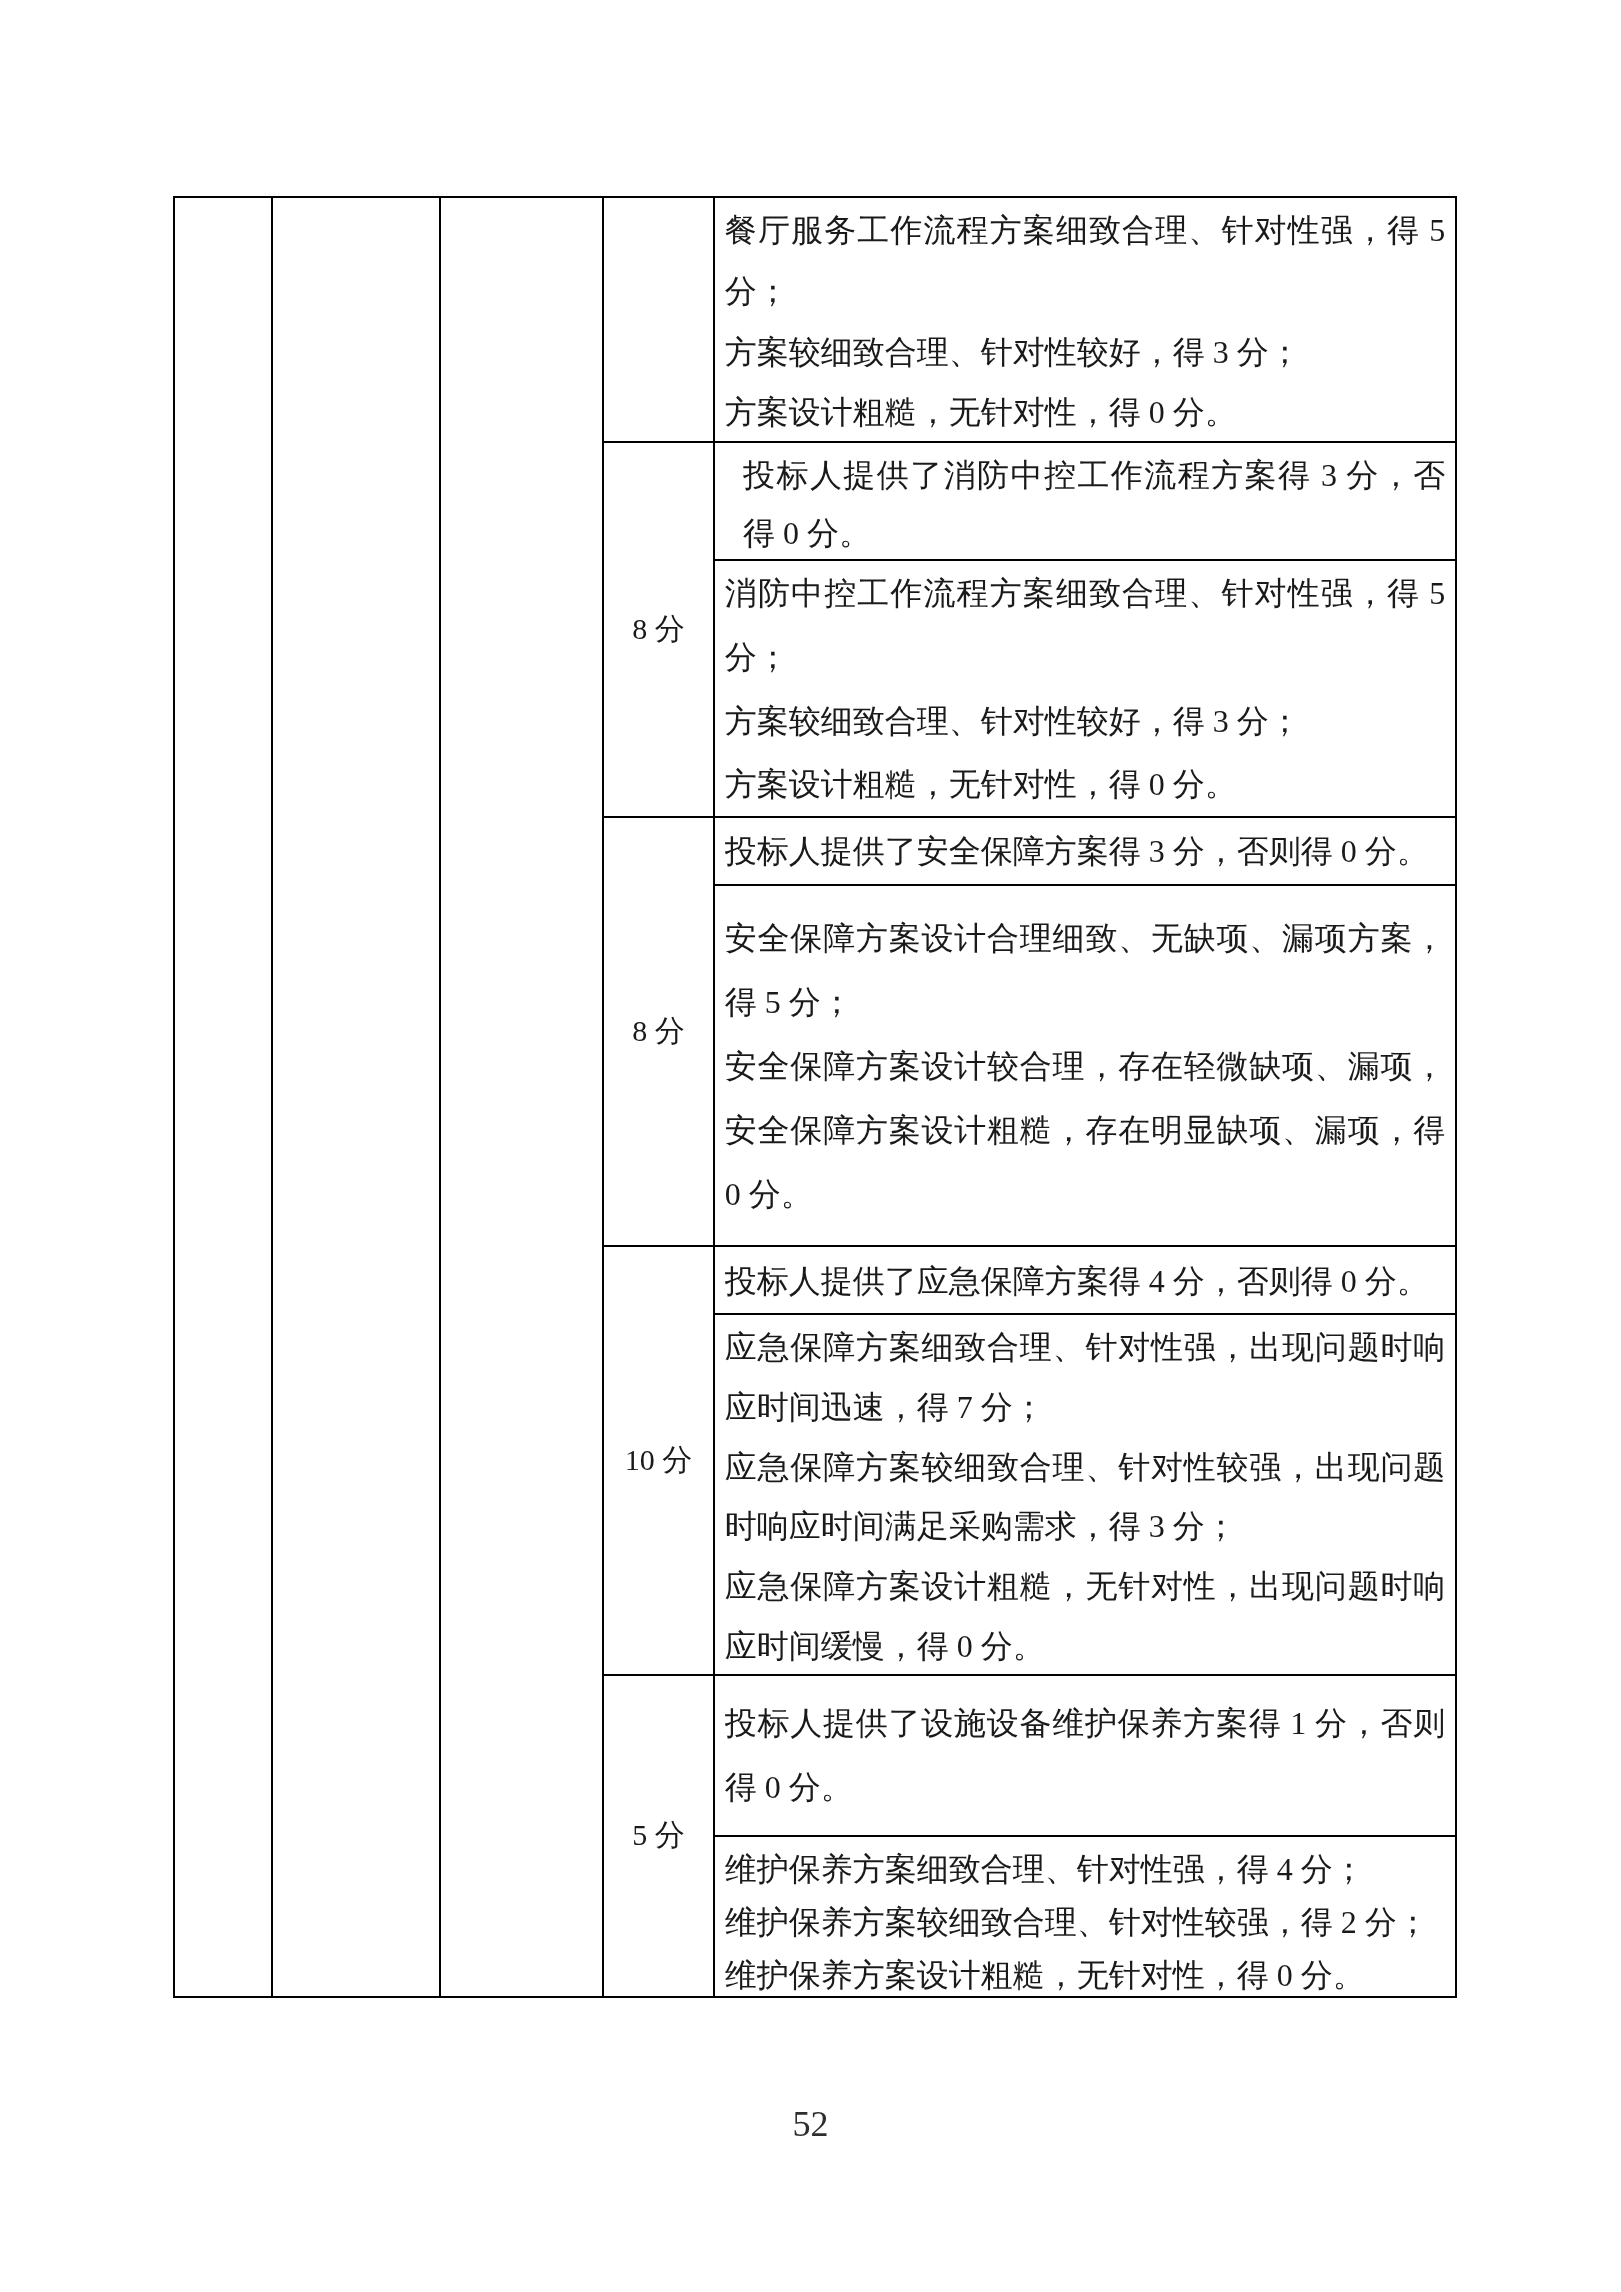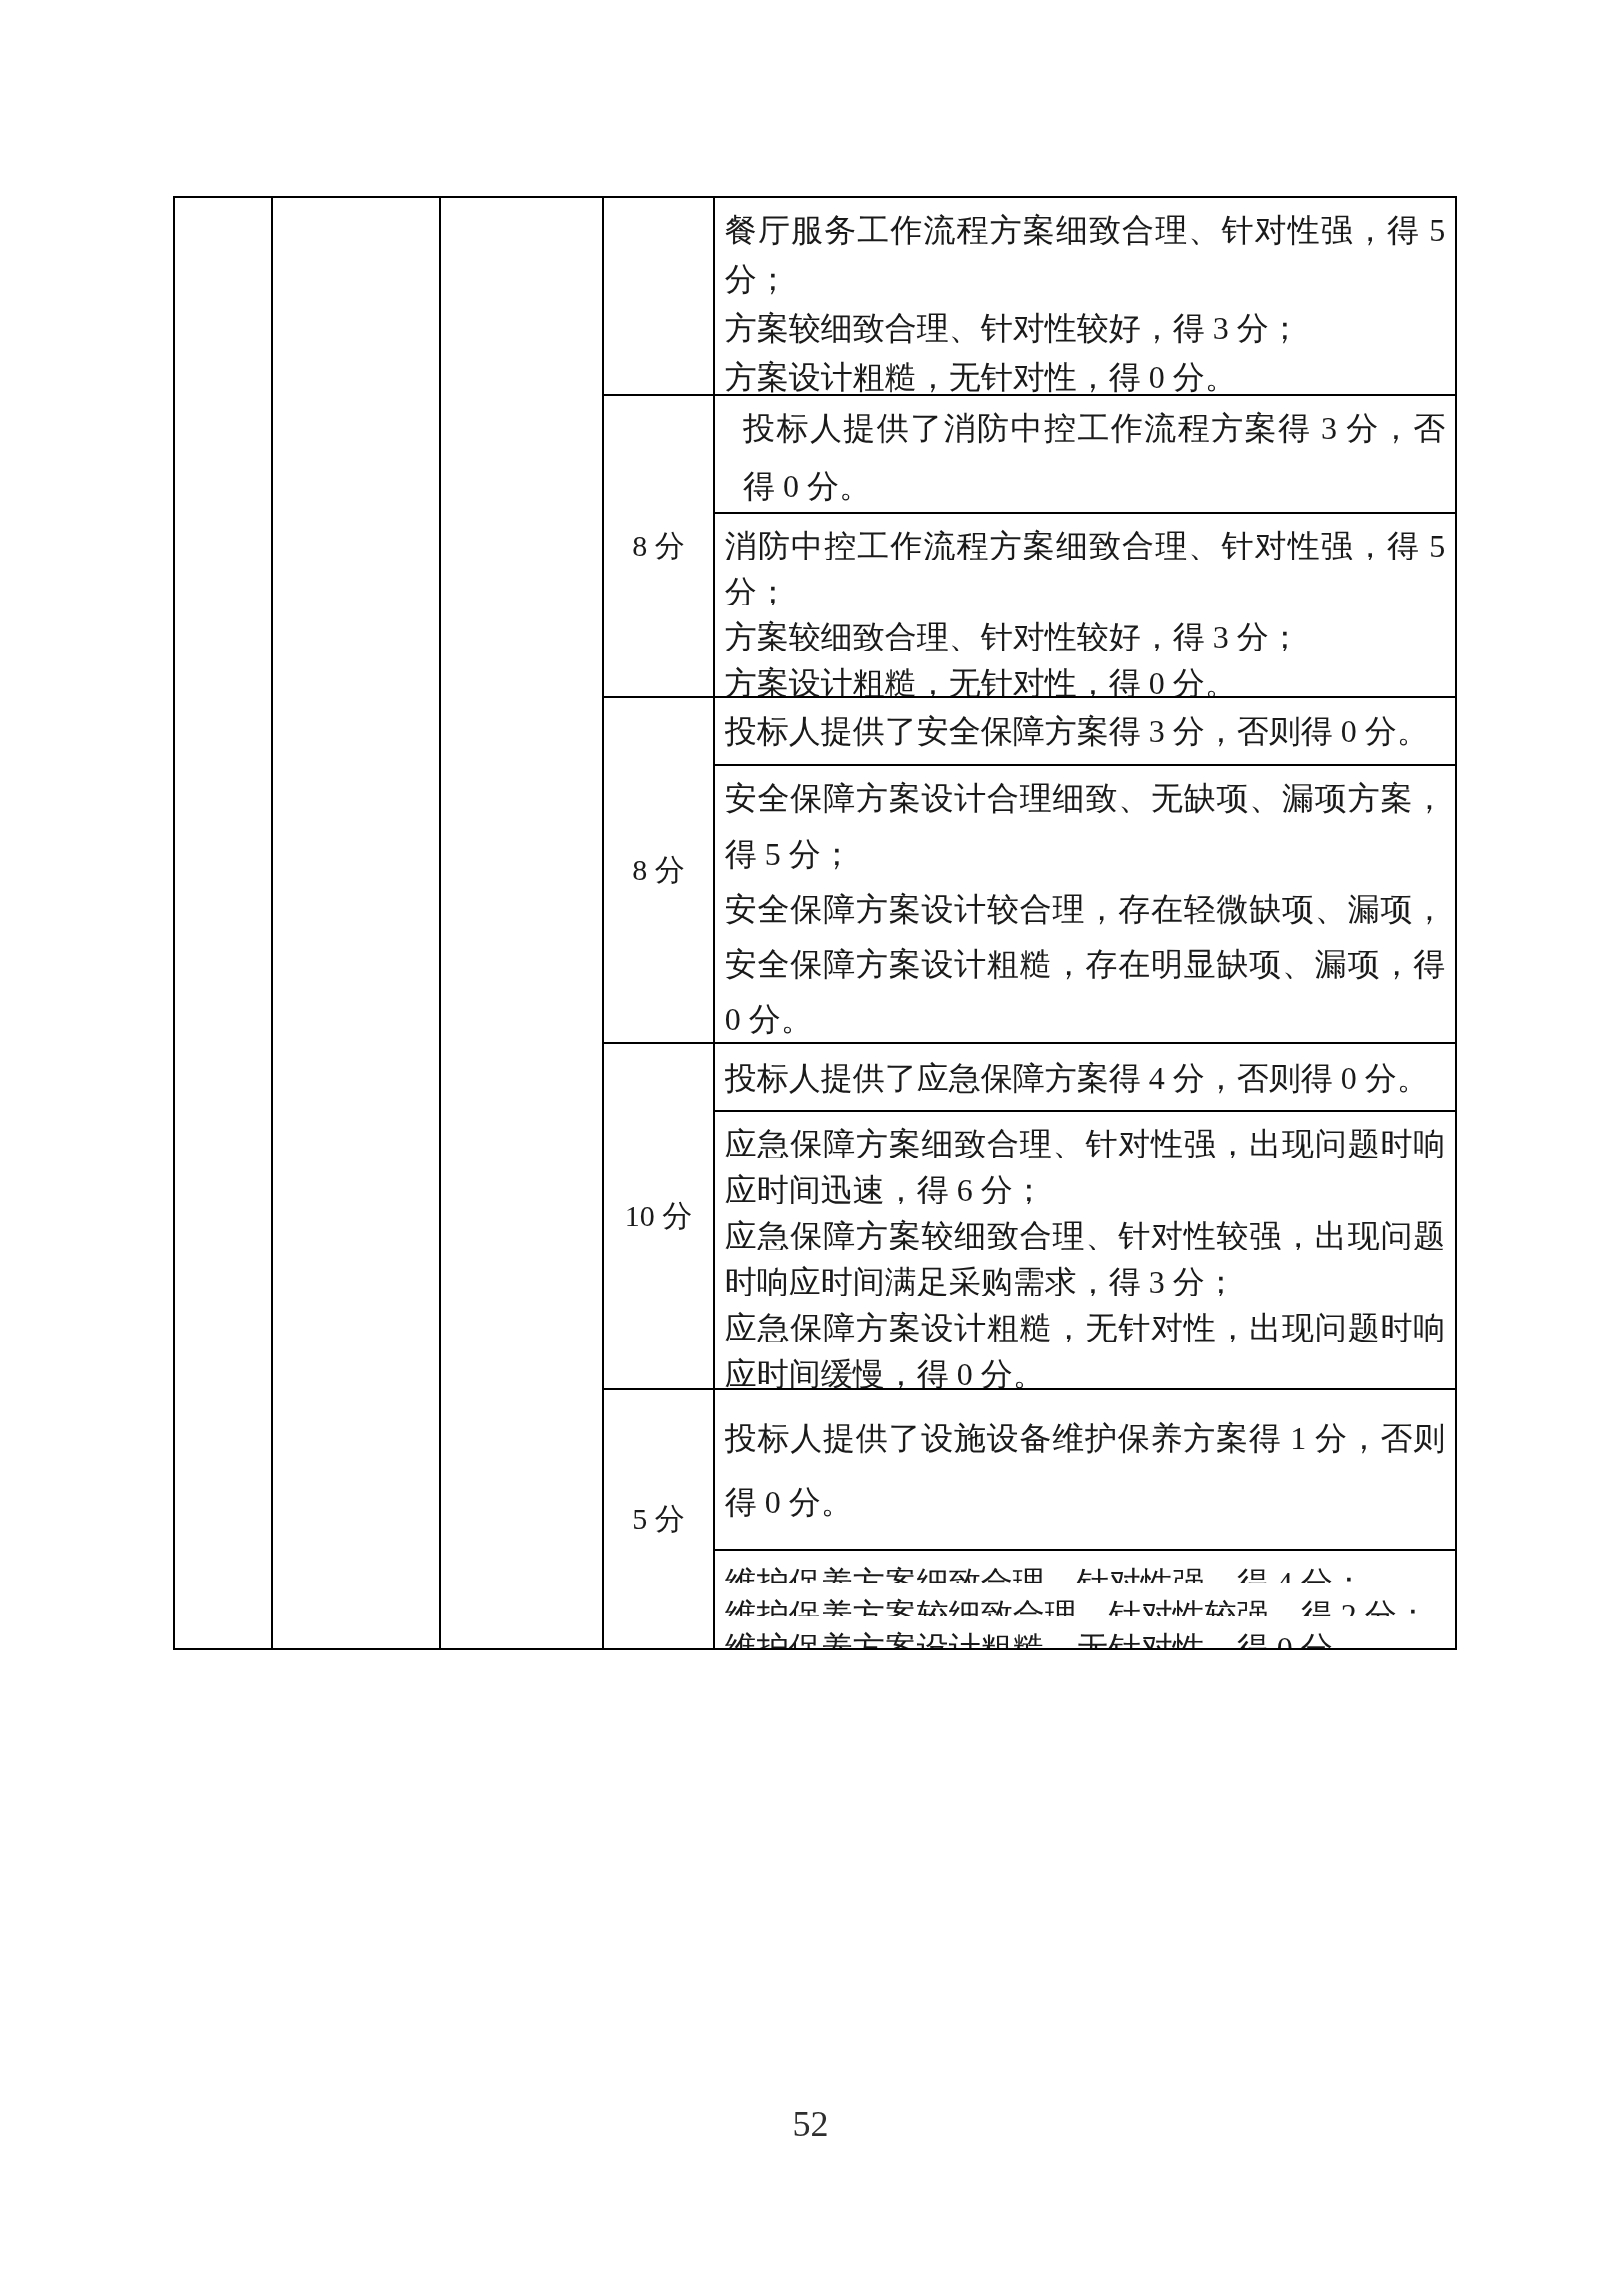--- a/index.html
+++ b/index.html
@@ -3,21 +3,21 @@
 <meta charset="utf-8">
 <style>
   html,body{margin:0;padding:0;}
   body{
     width:1621px;height:2293px;position:relative;background:#ffffff;
     font-family:"Liberation Serif","DejaVu Serif",serif;color:#1a1a1a;
     overflow:hidden;
   }
   .page{position:absolute;inset:0;}
   .table{
-    position:absolute;left:173px;top:196px;width:1284px;height:1454px;
+    position:absolute;left:173px;top:196px;width:1284px;height:1802px;
     box-sizing:border-box;border:2px solid #000;border-bottom-width:2.9px;
     display:flex;background:#fff;
   }
   .ecol{box-sizing:border-box;border-right:2px solid #000;height:100%;flex-shrink:0;}
   .ec1{width:98px;}
   .ec2{width:168px;}
   .ec3{width:163px;}
   .main{flex:1;display:flex;flex-direction:column;min-width:0;}
   .block{display:flex;box-sizing:border-box;border-bottom:2.9px solid #000;overflow:hidden;}
   .block:last-child{border-bottom:none;}
@@ -108,21 +108,21 @@
           </div>
         </div>
         <div class="block b3">
           <div class="score">10 分</div>
           <div class="criteria">
             <div class="cell c0">
               <div class="line">投标人提供了应急保障方案得 4 分，否则得 0 分。</div>
             </div>
             <div class="cell c1 grow">
               <div class="line stretch">应急保障方案细致合理、针对性强，出现问题时响</div>
-              <div class="line">应时间迅速，得 6 分；</div>
+              <div class="line">应时间迅速，得 7 分；</div>
               <div class="line stretch">应急保障方案较细致合理、针对性较强，出现问题</div>
               <div class="line">时响应时间满足采购需求，得 3 分；</div>
               <div class="line stretch">应急保障方案设计粗糙，无针对性，出现问题时响</div>
               <div class="line">应时间缓慢，得 0 分。</div>
             </div>
           </div>
         </div>
         <div class="block b4">
           <div class="score">5 分</div>
           <div class="criteria">

